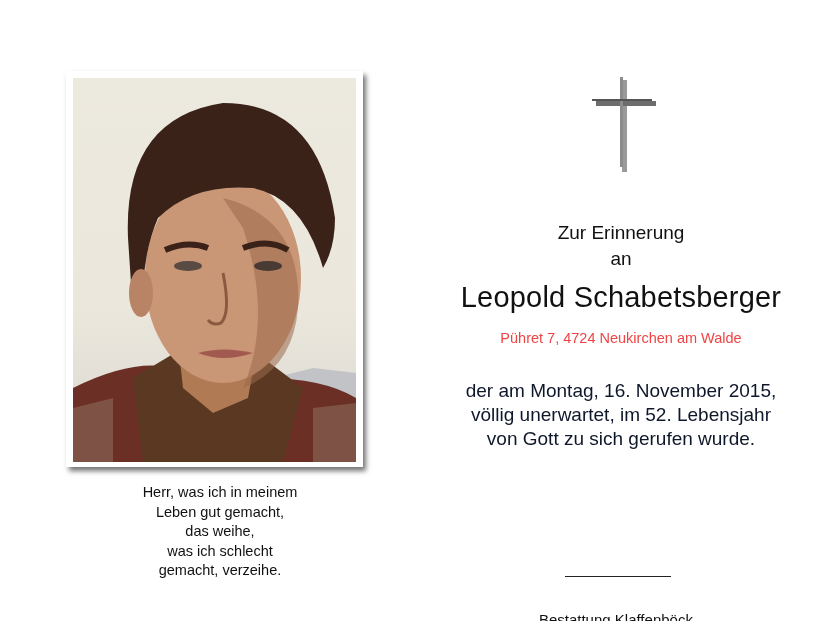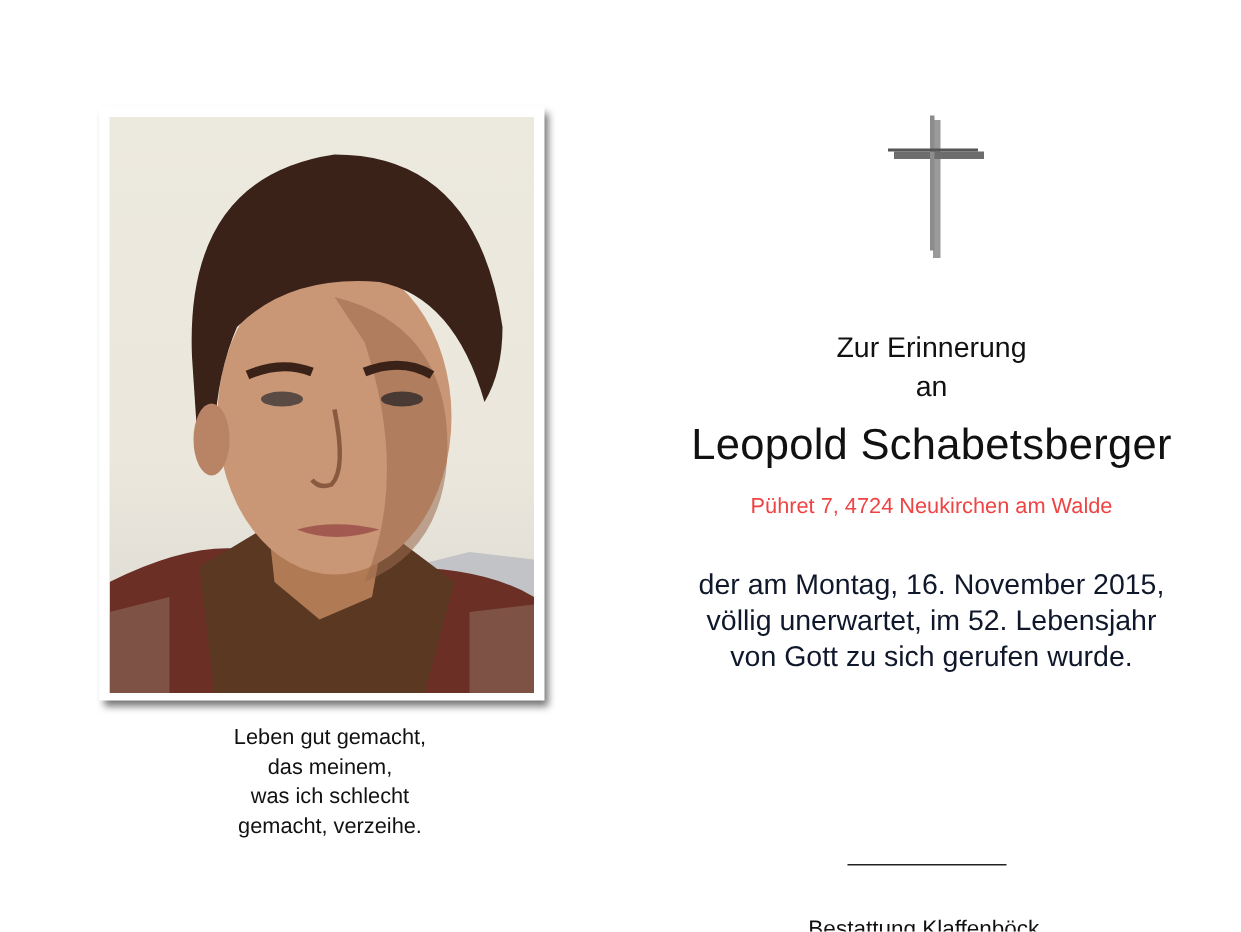--- a/index.html
+++ b/index.html
@@ -78,22 +78,23 @@
       <ellipse cx="195" cy="188" rx="14" ry="5" fill="#4a3a34"></ellipse>
 
       <path d="M150 195 Q158 235 148 245 Q140 248 135 242" stroke="#8a5a40" stroke-width="3" fill="none"></path>
 
       <path d="M125 275 Q150 268 180 275 Q150 285 125 275 Z" fill="#a25a50"></path>
     </svg>
   </div>
 </div>
 
 <div class="prayer">
+  <div>Herr, was ich in meinem</div>
   <div>Leben gut gemacht,</div>
-  <div>das meinem,</div>
+  <div>das weihe,</div>
   <div>was ich schlecht</div>
   <div>gemacht, verzeihe.</div>
 </div>
 
 <div class="cross">
   <svg width="66" height="100" viewBox="0 0 66 100">
 
     <rect x="32" y="5" width="5" height="92" fill="#9a9a9a"></rect>
     <rect x="6" y="26" width="60" height="5" fill="#6d6d6d"></rect>
 

